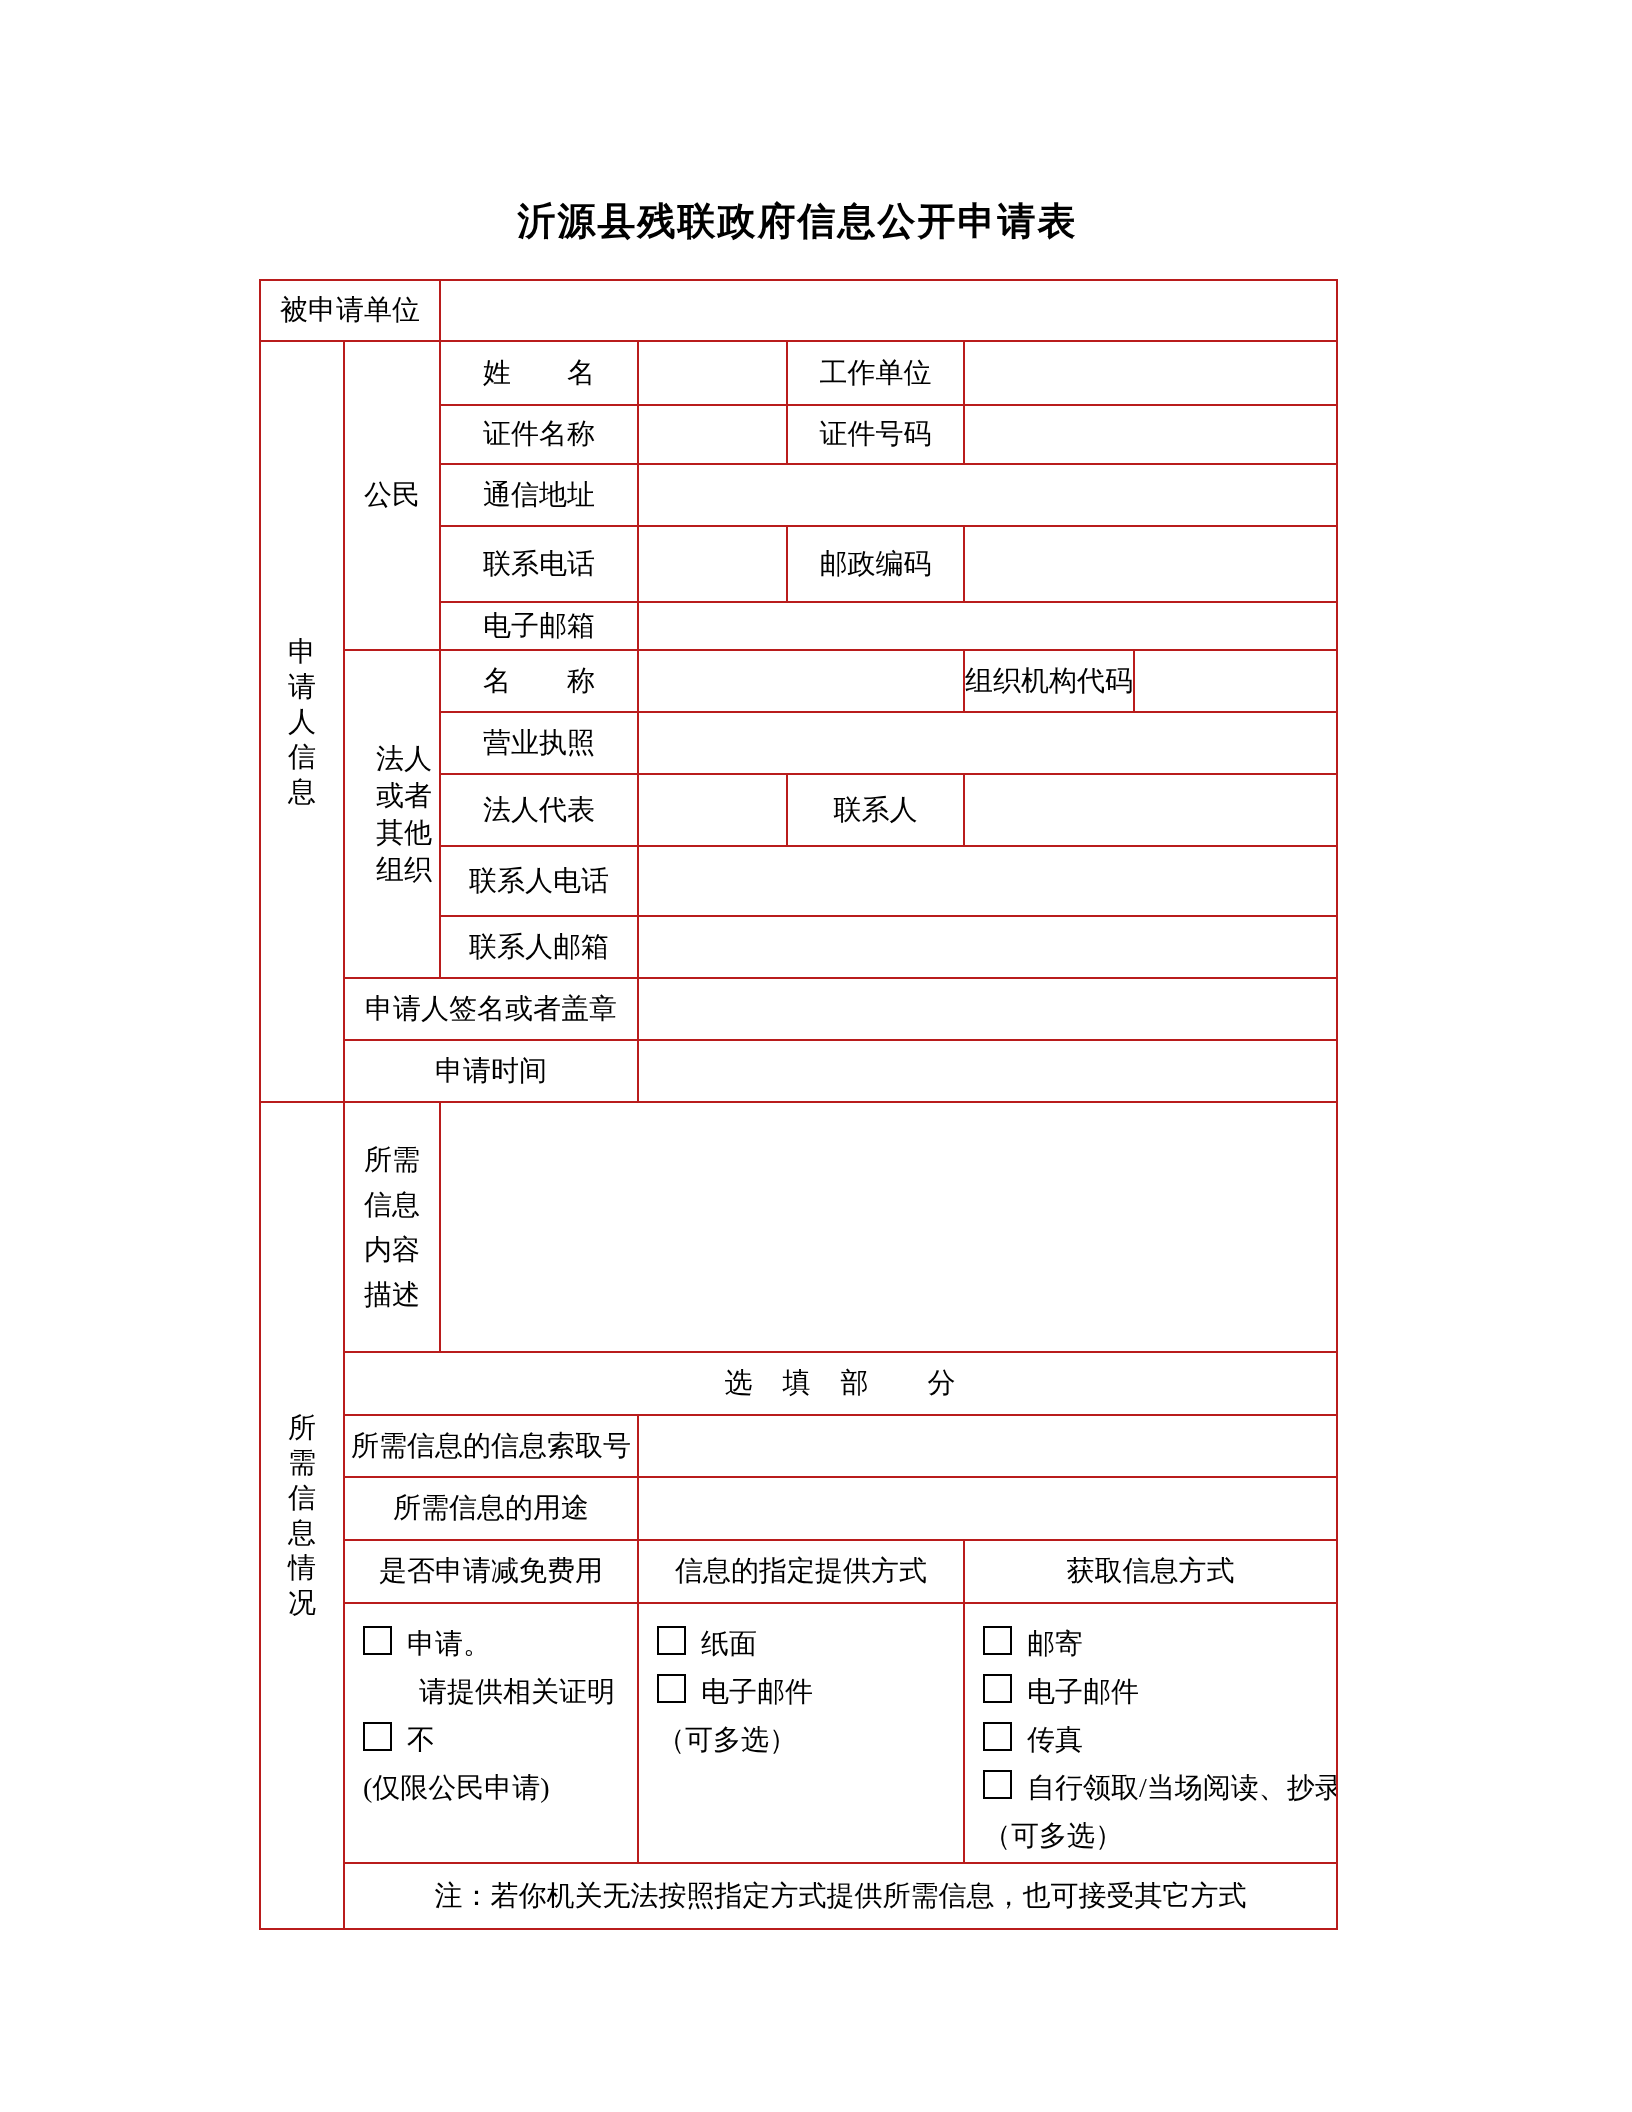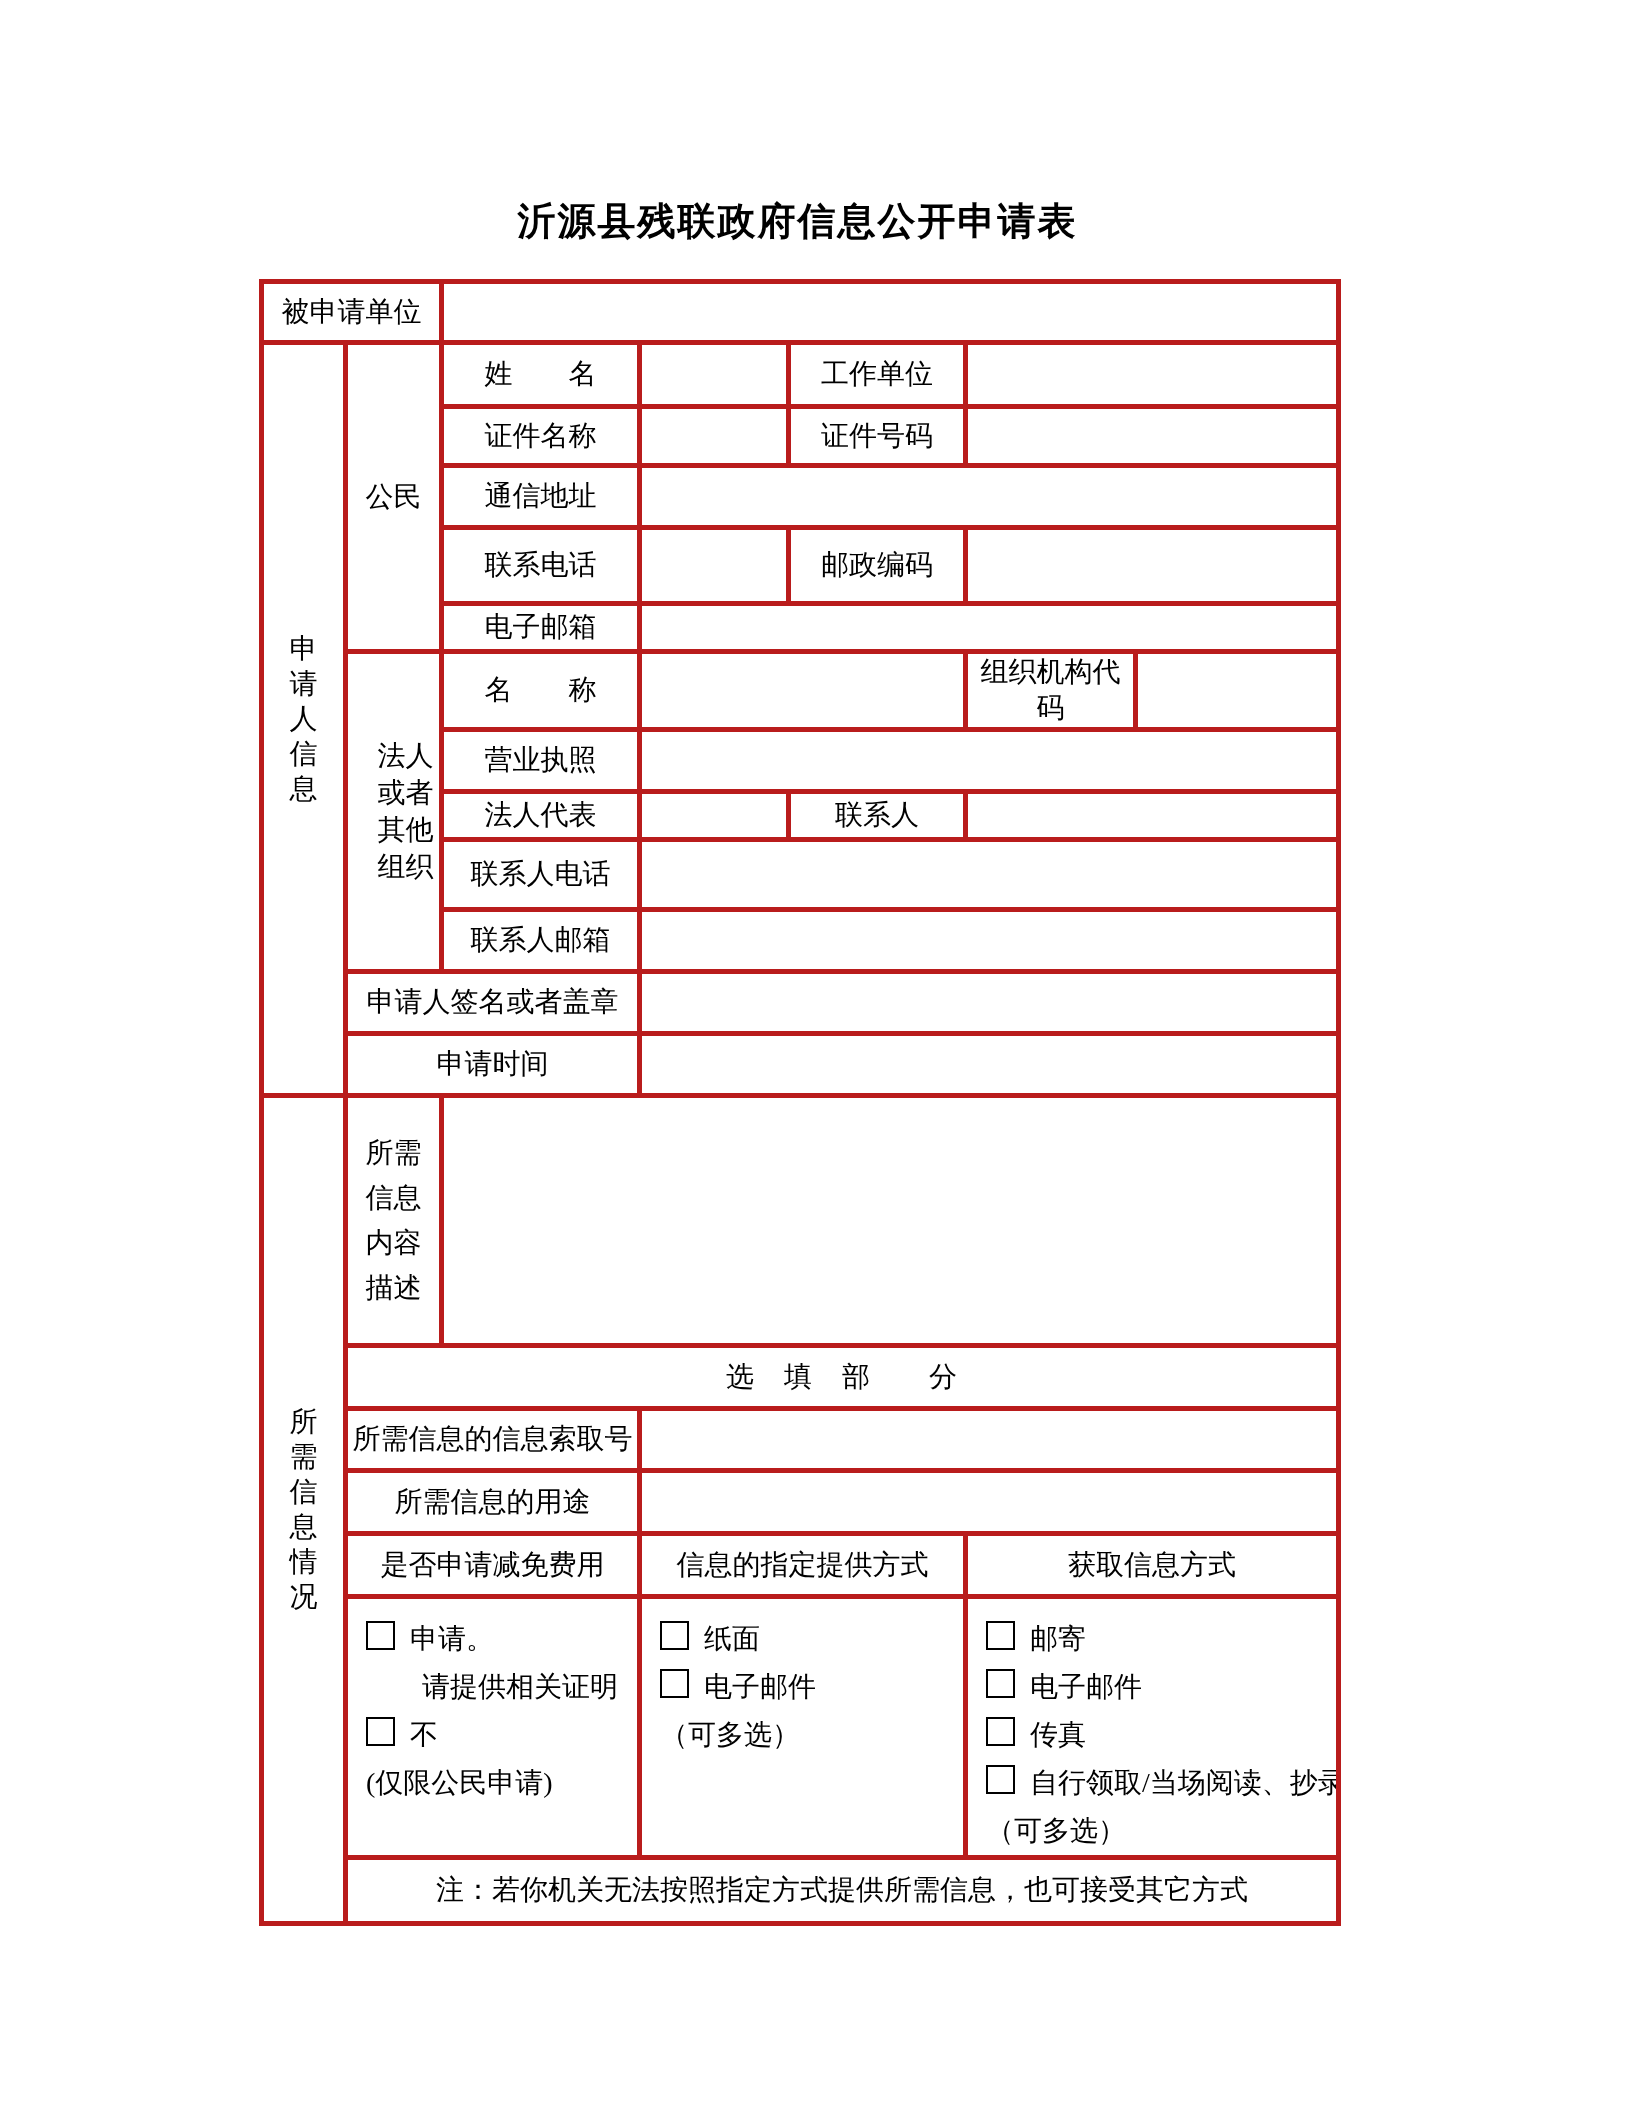--- a/index.html
+++ b/index.html
@@ -13,21 +13,21 @@
     position:absolute;left:0;top:196px;width:1077px;
     text-align:center;font-size:38px;font-weight:bold;
     font-family:"Liberation Sans","DejaVu Sans",sans-serif;
     letter-spacing:2px;white-space:nowrap;
   }
   table.form{
     position:absolute;left:0;top:279px;width:1077px;
     border-collapse:collapse;table-layout:fixed;
   }
   td{
-    border:5px solid #b91c1c;
+    border:2px solid #b91c1c;
     font-size:28px;line-height:1.3;
     text-align:center;vertical-align:middle;
     padding:0;overflow:hidden;
   }
   td.blank{background:#fff;}
   
   td.vsec div{line-height:1;margin:7px 0;}
   
   td.vpair div{line-height:1;margin:9px 0;padding-left:24px;}
   td.vdesc div{line-height:1;margin:17px 0;}
@@ -119,21 +119,21 @@
       <td colspan="2" class="blank"></td>
       <td>组织机构代码</td>
       <td class="blank"></td>
     </tr>
 
     <tr style="height:62px">
       <td>营业执照</td>
       <td colspan="4" class="blank"></td>
     </tr>
 
-    <tr style="height:48px">
+    <tr style="height:72px">
       <td>法人代表</td>
       <td class="blank"></td>
       <td>联系人</td>
       <td colspan="2" class="blank"></td>
     </tr>
 
     <tr style="height:70px">
       <td>联系人电话</td>
       <td colspan="4" class="blank"></td>
     </tr>

